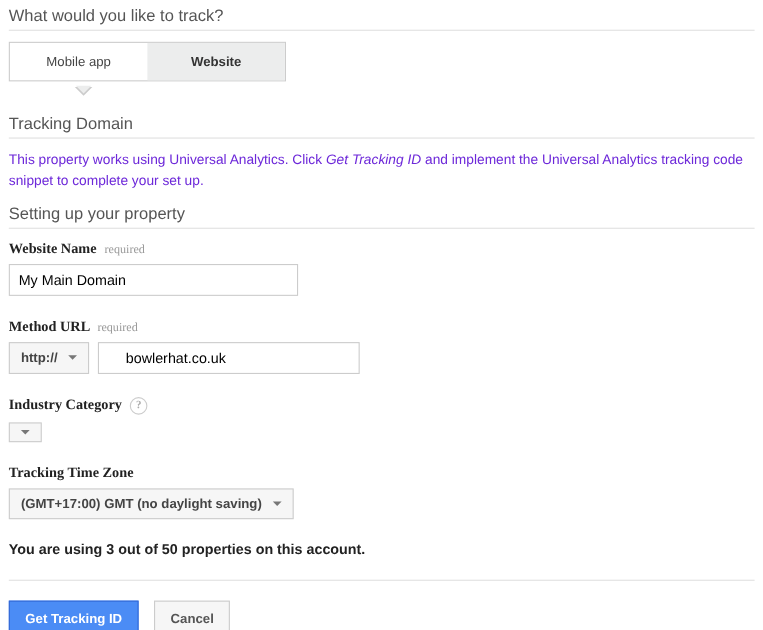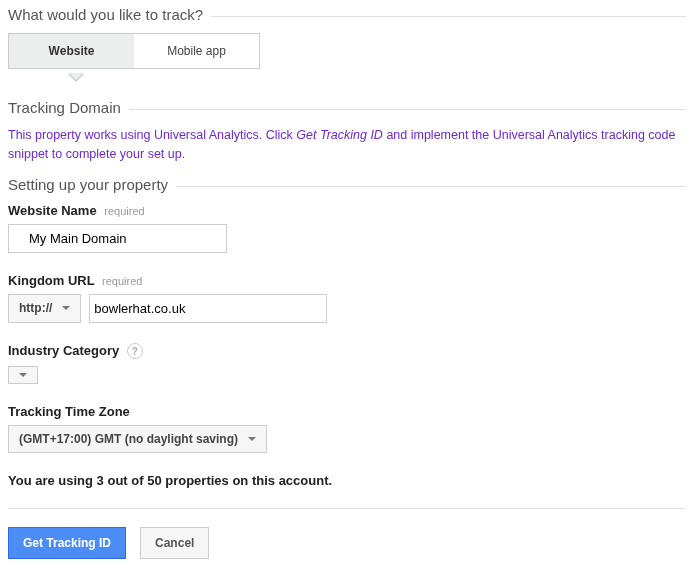--- a/index.html
+++ b/index.html
@@ -13,22 +13,22 @@
   }
   .section-title {
     font-size: 15px;
     color: #555;
     margin: 0;
     white-space: nowrap;
     padding-right: 8px;
   }
   .section-header {
     display: flex;
-    align-items: center;
     margin-bottom: 10px;
+    flex-direction: column;
   }
   .section-header .line {
     flex: 1;
     border-top: 1px solid #e0e0e0;
     height: 0;
     margin-top: 4px;
   }
   .tabs {
     display: flex;
     border: 1px solid #ccc;
@@ -86,32 +86,33 @@
     font-style: italic;
   }
   .subsection {
     margin-top: 8px;
   }
   .field-label {
     font-weight: bold;
     font-size: 13px;
     color: #222;
     margin-bottom: 6px;
+    font-family: Liberation Serif, serif;
   }
   .required {
     font-weight: normal;
     font-size: 11px;
     color: #999;
     margin-left: 4px;
   }
   .text-input {
     border: 1px solid #ccc;
-    padding: 6px 20px;
-    font-size: 13px;
-    width: 219px;
+    padding: 6px 8px;
+    font-size: 13px;
+    width: 263px;
     box-sizing: border-box;
   }
   .row {
     display: flex;
     gap: 8px;
   }
   .dropdown {
     border: 1px solid #ccc;
     background: #f6f6f6;
     padding: 6px 10px;
@@ -128,21 +129,21 @@
     height: 0;
     border-left: 4px solid transparent;
     border-right: 4px solid transparent;
     border-top: 4px solid #777;
   }
   .protocol {
     font-weight: bold;
   }
   .url-input {
     border: 1px solid #ccc;
-    padding: 6px 4px;
+    padding: 6px 24px;
     font-size: 13px;
     width: 238px;
     box-sizing: border-box;
   }
   .help-icon {
     display: inline-flex;
     align-items: center;
     justify-content: center;
     width: 14px;
     height: 14px;
@@ -189,22 +190,22 @@
 </style>
 </head>
 <body>
 
 <div class="section-header">
   <span class="section-title">What would you like to track?</span>
   <div class="line"></div>
 </div>
 
 <div class="tabs">
+  <div class="tab">Mobile app</div>
   <div class="tab active">Website</div>
-  <div class="tab">Mobile app</div>
 </div>
 <div class="tab-pointer"></div>
 
 <div class="section-header">
   <span class="section-title">Tracking Domain</span>
   <div class="line"></div>
 </div>
 
 <div class="desc">
   <span>This property works using Universal Analytics. Click </span><span class="italic">Get Tracking ID</span><span> and implement the Universal Analytics tracking code snippet to complete your set up.</span>
@@ -220,21 +221,21 @@
   <div class="group">
     <div class="field-label">
       <span>Website Name</span>
       <span class="required">required</span>
     </div>
     <input class="text-input" type="text" value="My Main Domain" style="">
   </div>
 
   <div class="group">
     <div class="field-label">
-      <span>Kingdom URL</span>
+      <span>Method URL</span>
       <span class="required">required</span>
     </div>
     <div class="row">
       <div class="dropdown protocol">
         <span>http://</span>
         <span class="caret"></span>
       </div>
       <input class="url-input" type="text" value="bowlerhat.co.uk" style="">
     </div>
   </div>

